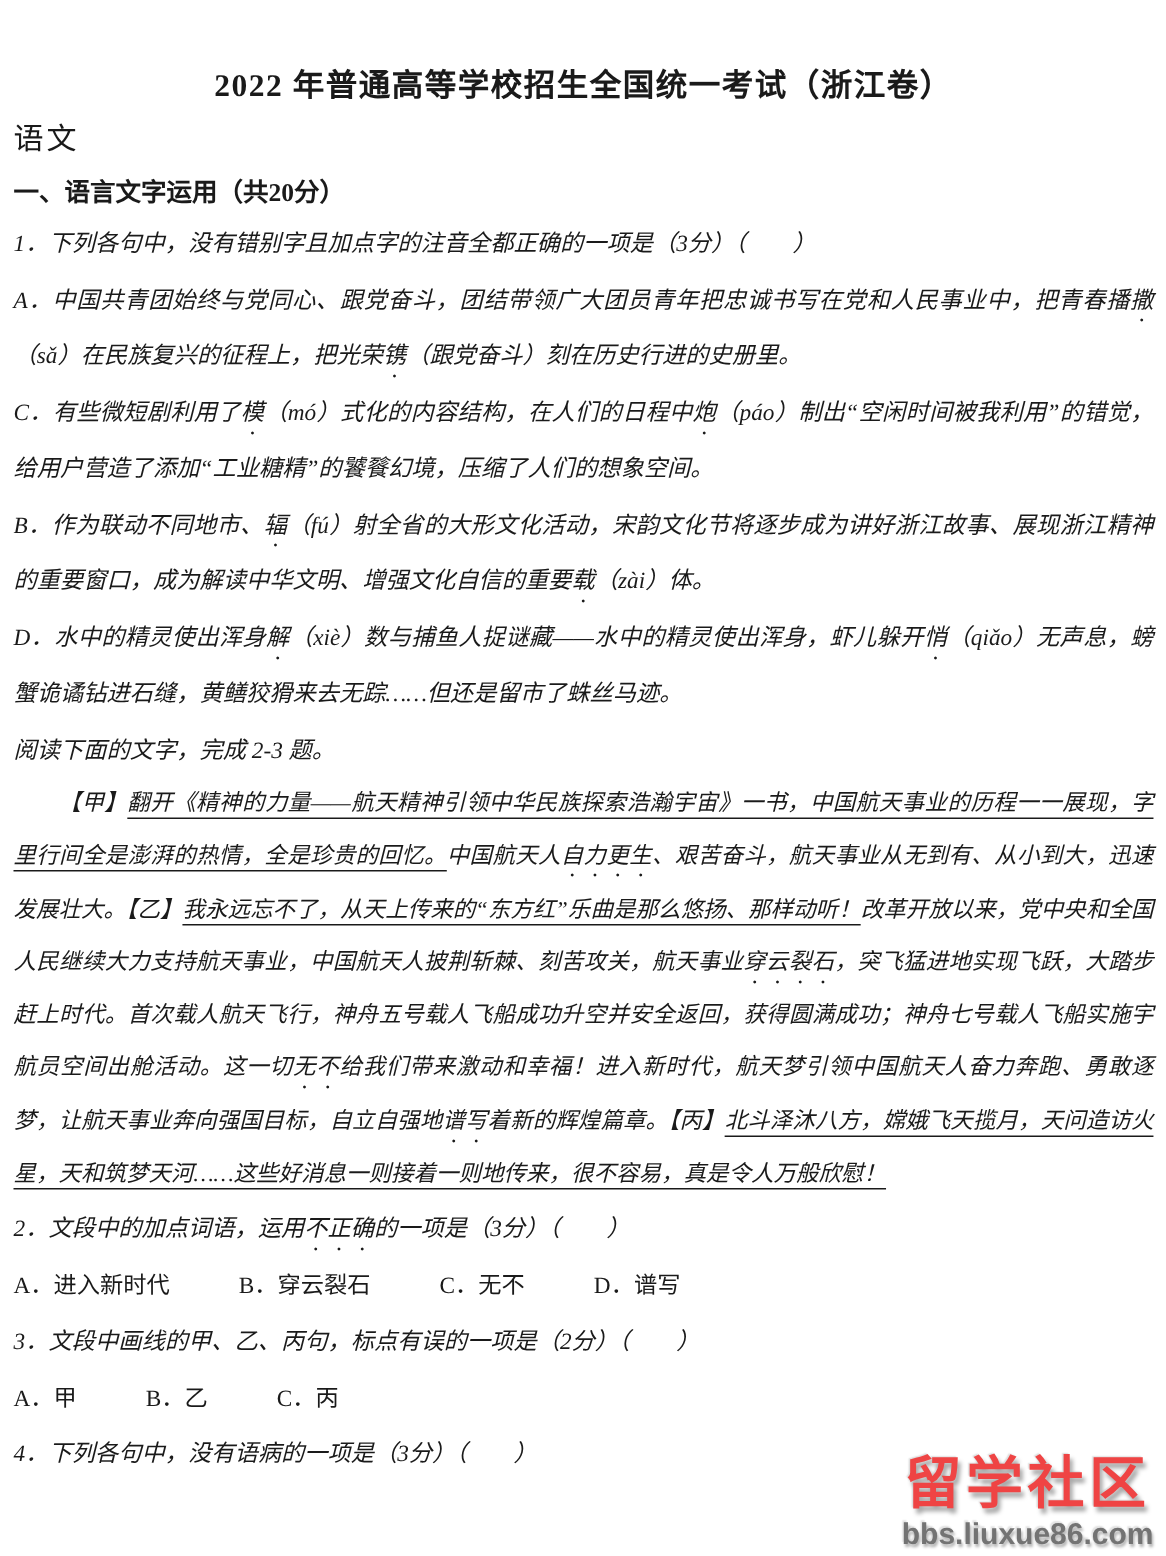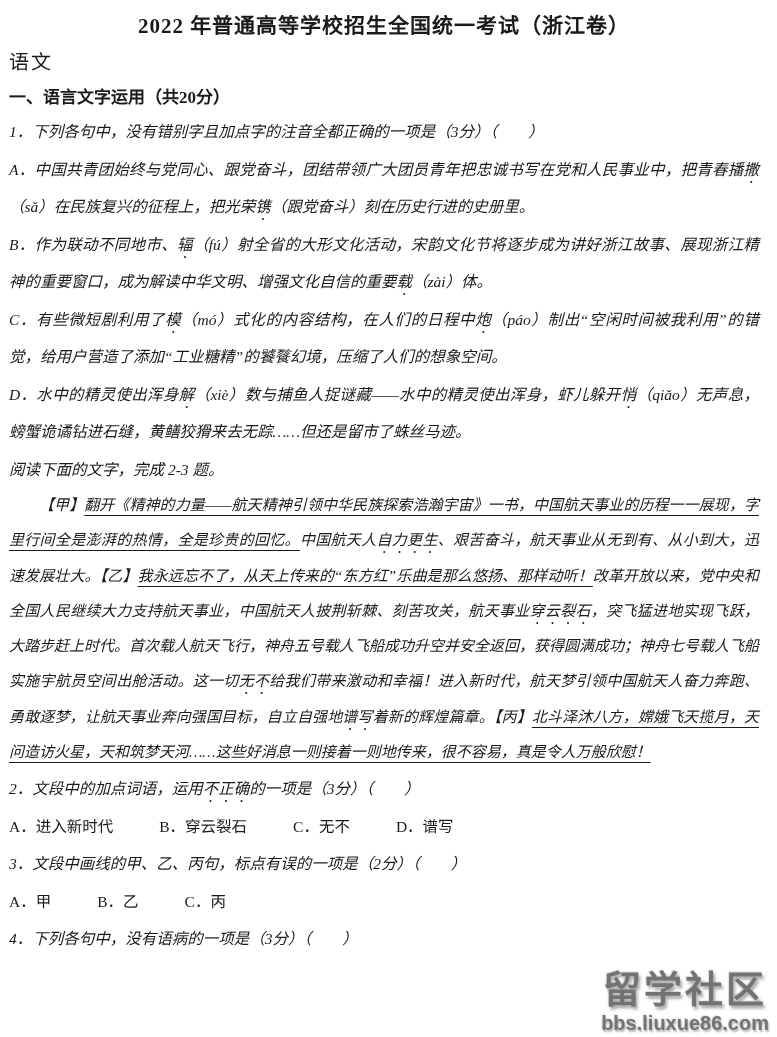--- a/index.html
+++ b/index.html
@@ -2,21 +2,21 @@
 <html lang="zh-CN"><head>
 <meta charset="utf-8">
 <style>
   html, body { margin: 0; padding: 0; }
   body {
     width: 777px; height: 1037px;
     overflow: hidden; position: relative;
     background: #ffffff; color: #1a1a1a;
     font-family: "Liberation Serif", "DejaVu Serif", serif;
   }
-  .page { padding: 8px 18px 0 9px; }
+  .page { padding: 8px 8px 0 9px; margin-top: 31px; }
 
   h1.title { font-size: 21px; line-height: 1.35; text-align: center; margin: 4px 0 8px; font-weight: 700; letter-spacing: 1px; }
   h2.subject { font-size: 20px; line-height: 1.4; text-align: left; margin: 0 0 6px; font-weight: 400; letter-spacing: 2px; }
   h3.section { font-size: 17px; line-height: 1.7; margin: 8px 0 0; font-weight: 700; }
 
   p.q { font-size: 15.5px; line-height: 2.42; margin: 0; text-align: justify; font-style: italic; }
   p.passage {
     font-size: 15px; line-height: 2.35; margin: 0;
     text-align: justify; text-indent: 2em;
     font-style: italic;
@@ -34,42 +34,42 @@
   }
 
   .watermark {
     position: absolute; right: 8px; bottom: 2px;
     text-align: center;
     font-family: "Liberation Sans", "DejaVu Sans", sans-serif;
     user-select: none;
   }
   .wm-name {
     font-size: 38px; font-weight: 700; letter-spacing: 3px;
-    color: #737373; line-height: 1.05;
+    color: #ef4444; line-height: 1.05;
     text-shadow: 2px 3px 3px #a8a8a8, -1px -1px 1px #dcdcdc;
   }
   .wm-url {
     font-size: 20px; font-weight: 700;
     color: #737373; line-height: 1.2;
     text-shadow: 1px 2px 2px #b2b2b2, -1px -1px 1px #e2e2e2;
   }
 </style>
 </head>
 <body>
 
 <div class="page">
 
   <h1 class="title">2022 年普通高等学校招生全国统一考试（浙江卷）</h1>
   <h2 class="subject">语文</h2>
   <h3 class="section">一、语言文字运用（共20分）</h3>
 
   <p class="q">1．下列各句中，没有错别字且加点字的注音全都正确的一项是（3分）（　　）</p>
   <p class="q"><span>A．中国共青团始终与党同心、跟党奋斗，团结带领广大团员青年把忠诚书写在党和人民事业中，把青春播</span><span class="dots">撒</span><span>（sǎ）在民族复兴的征程上，把光荣</span><span class="dots">镌</span><span>（跟党奋斗）刻在历史行进的史册里。</span></p>
+  <p class="q"><span>C．有些微短剧利用了</span><span class="dots">模</span><span>（mó）式化的内容结构，在人们的日程中</span><span class="dots">炮</span><span>（páo）制出“空闲时间被我利用”的错觉，给用户营造了添加“工业糖精”的饕餮幻境，压缩了人们的想象空间。</span></p>
   <p class="q"><span>B．作为联动不同地市、</span><span class="dots">辐</span><span>（fú）射全省的大形文化活动，宋韵文化节将逐步成为讲好浙江故事、展现浙江精神的重要窗口，成为解读中华文明、增强文化自信的重要</span><span class="dots">载</span><span>（zài）体。</span></p>
-  <p class="q"><span>C．有些微短剧利用了</span><span class="dots">模</span><span>（mó）式化的内容结构，在人们的日程中</span><span class="dots">炮</span><span>（páo）制出“空闲时间被我利用”的错觉，给用户营造了添加“工业糖精”的饕餮幻境，压缩了人们的想象空间。</span></p>
   <p class="q"><span>D．水中的精灵使出浑身</span><span class="dots">解</span><span>（xiè）数与捕鱼人捉谜藏——水中的精灵使出浑身，虾儿躲开</span><span class="dots">悄</span><span>（qiǎo）无声息，螃蟹诡谲钻进石缝，黄鳝狡猾来去无踪……但还是留市了蛛丝马迹。</span></p>
 
   <p class="q">阅读下面的文字，完成 2-3 题。</p>
   <p class="passage"><span>【甲】</span><span class="u">翻开《精神的力量——航天精神引领中华民族探索浩瀚宇宙》一书，中国航天事业的历程一一展现，字里行间全是澎湃的热情，全是珍贵的回忆。</span><span>中国航天人</span><span class="dots">自力更生</span><span>、艰苦奋斗，航天事业从无到有、从小到大，迅速发展壮大。</span><span>【乙】</span><span class="u">我永远忘不了，从天上传来的“东方红”乐曲是那么悠扬、那样动听！</span><span>改革开放以来，党中央和全国人民继续大力支持航天事业，中国航天人披荆斩棘、刻苦攻关，航天事业</span><span class="dots">穿云裂石</span><span>，突飞猛进地实现飞跃，大踏步赶上时代。首次载人航天飞行，神舟五号载人飞船成功升空并安全返回，获得圆满成功；神舟七号载人飞船实施宇航员空间出舱活动。这一切</span><span class="dots">无不</span><span>给我们带来激动和幸福！进入新时代，航天梦引领中国航天人奋力奔跑、勇敢逐梦，让航天事业奔向强国目标，自立自强地</span><span class="dots">谱写</span><span>着新的辉煌篇章。</span><span>【丙】</span><span class="u">北斗泽沐八方，嫦娥飞天揽月，天问造访火星，天和筑梦天河……这些好消息一则接着一则地传来，很不容易，真是令人万般欣慰！</span></p>
 
   <p class="q"><span>2．文段中的加点词语，运用</span><span class="dots">不正确</span><span>的一项是（3分）（　　）</span></p>
   <p class="opts"><span>A．进入新时代</span><span>B．穿云裂石</span><span>C．无不</span><span>D．谱写</span></p>
 
   <p class="q">3．文段中画线的甲、乙、丙句，标点有误的一项是（2分）（　　）</p>
   <p class="opts"><span>A．甲</span><span>B．乙</span><span>C．丙</span></p>

